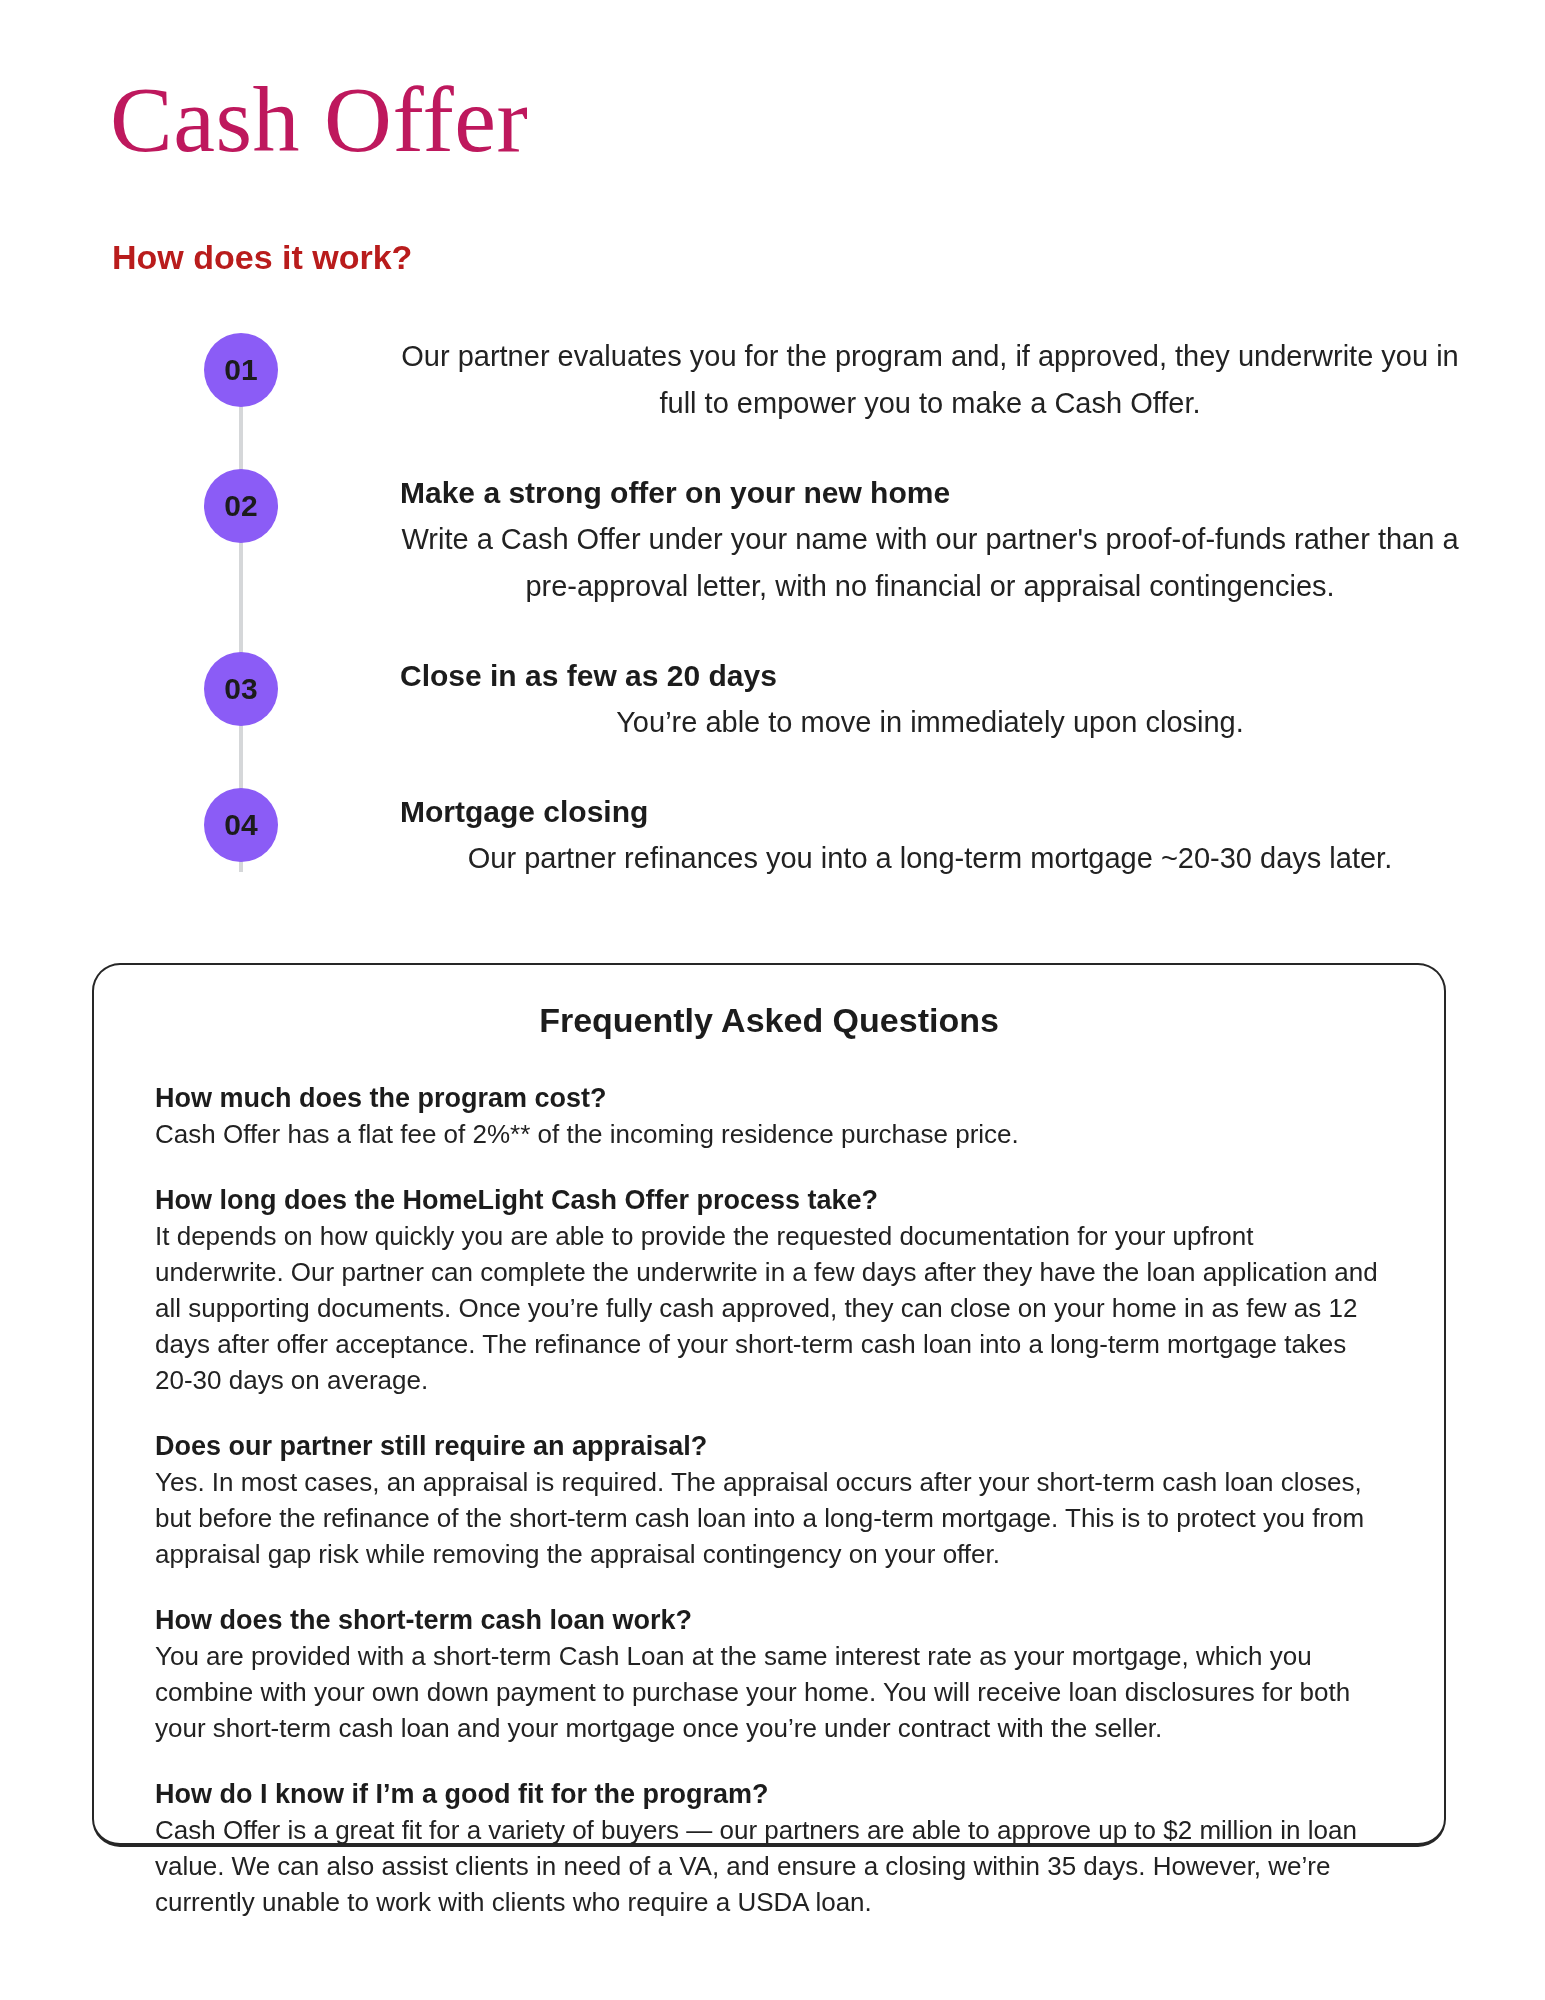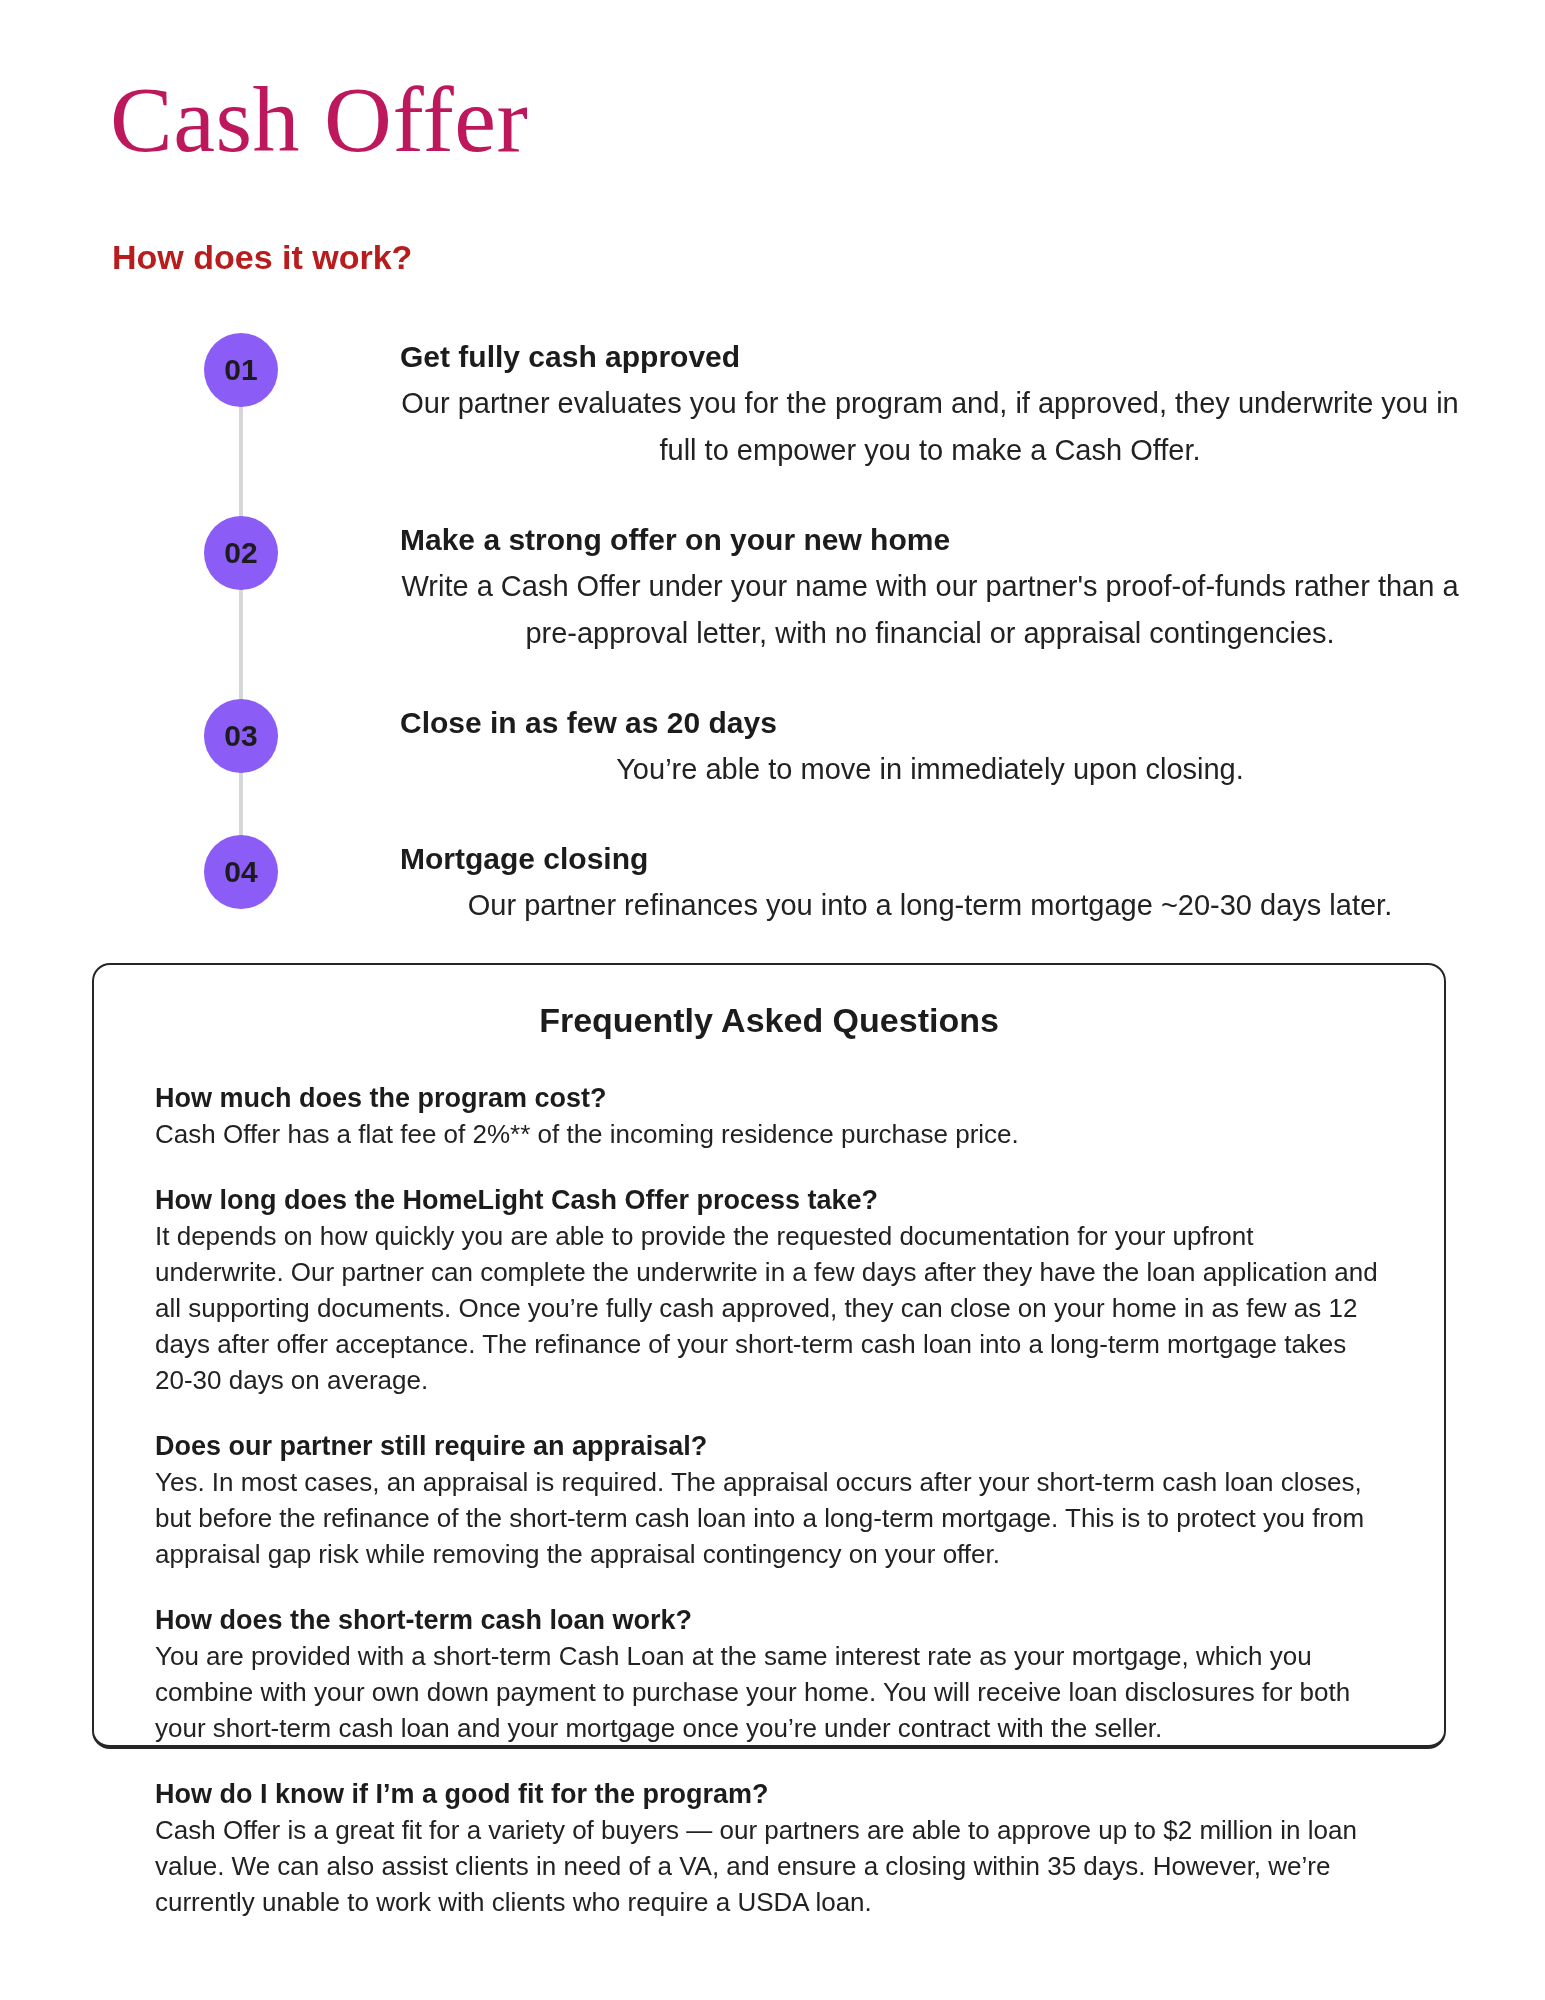--- a/index.html
+++ b/index.html
@@ -94,24 +94,24 @@
     color: #222222;
     text-align: center;
   }
 
   
   .faq-box {
     position: absolute;
     left: 92px;
     top: 963px;
     width: 1354px;
-    height: 786px;
+    height: 884px;
     border: 2px solid #262626;
     border-bottom-width: 4px;
-    border-radius: 18px;
+    border-radius: 28px;
     background: #ffffff;
   }
   .faq-heading {
     margin-top: 36px;
     text-align: center;
     font-size: 34px;
     font-weight: 700;
     color: #1c1c1c;
   }
   .faq-content {
@@ -140,21 +140,20 @@
   <div class="title">Cash Offer</div>
 
   <div class="section-heading">How does it work?</div>
 
   <div class="timeline">
     <div class="connector"></div>
 
     <div class="step">
       <div class="step-num">01</div>
       <div class="step-body">
-        <div class="step-title">Get fully cash approved</div>
         <div class="step-desc">Our partner evaluates you for the program and, if approved, they underwrite you in full to empower you to make a Cash Offer.</div>
       </div>
     </div>
 
     <div class="step">
       <div class="step-num">02</div>
       <div class="step-body">
         <div class="step-title">Make a strong offer on your new home</div>
         <div class="step-desc">Write a Cash Offer under your name with our partner's proof-of-funds rather than a pre-approval letter, with no financial or appraisal contingencies.</div>
       </div>

